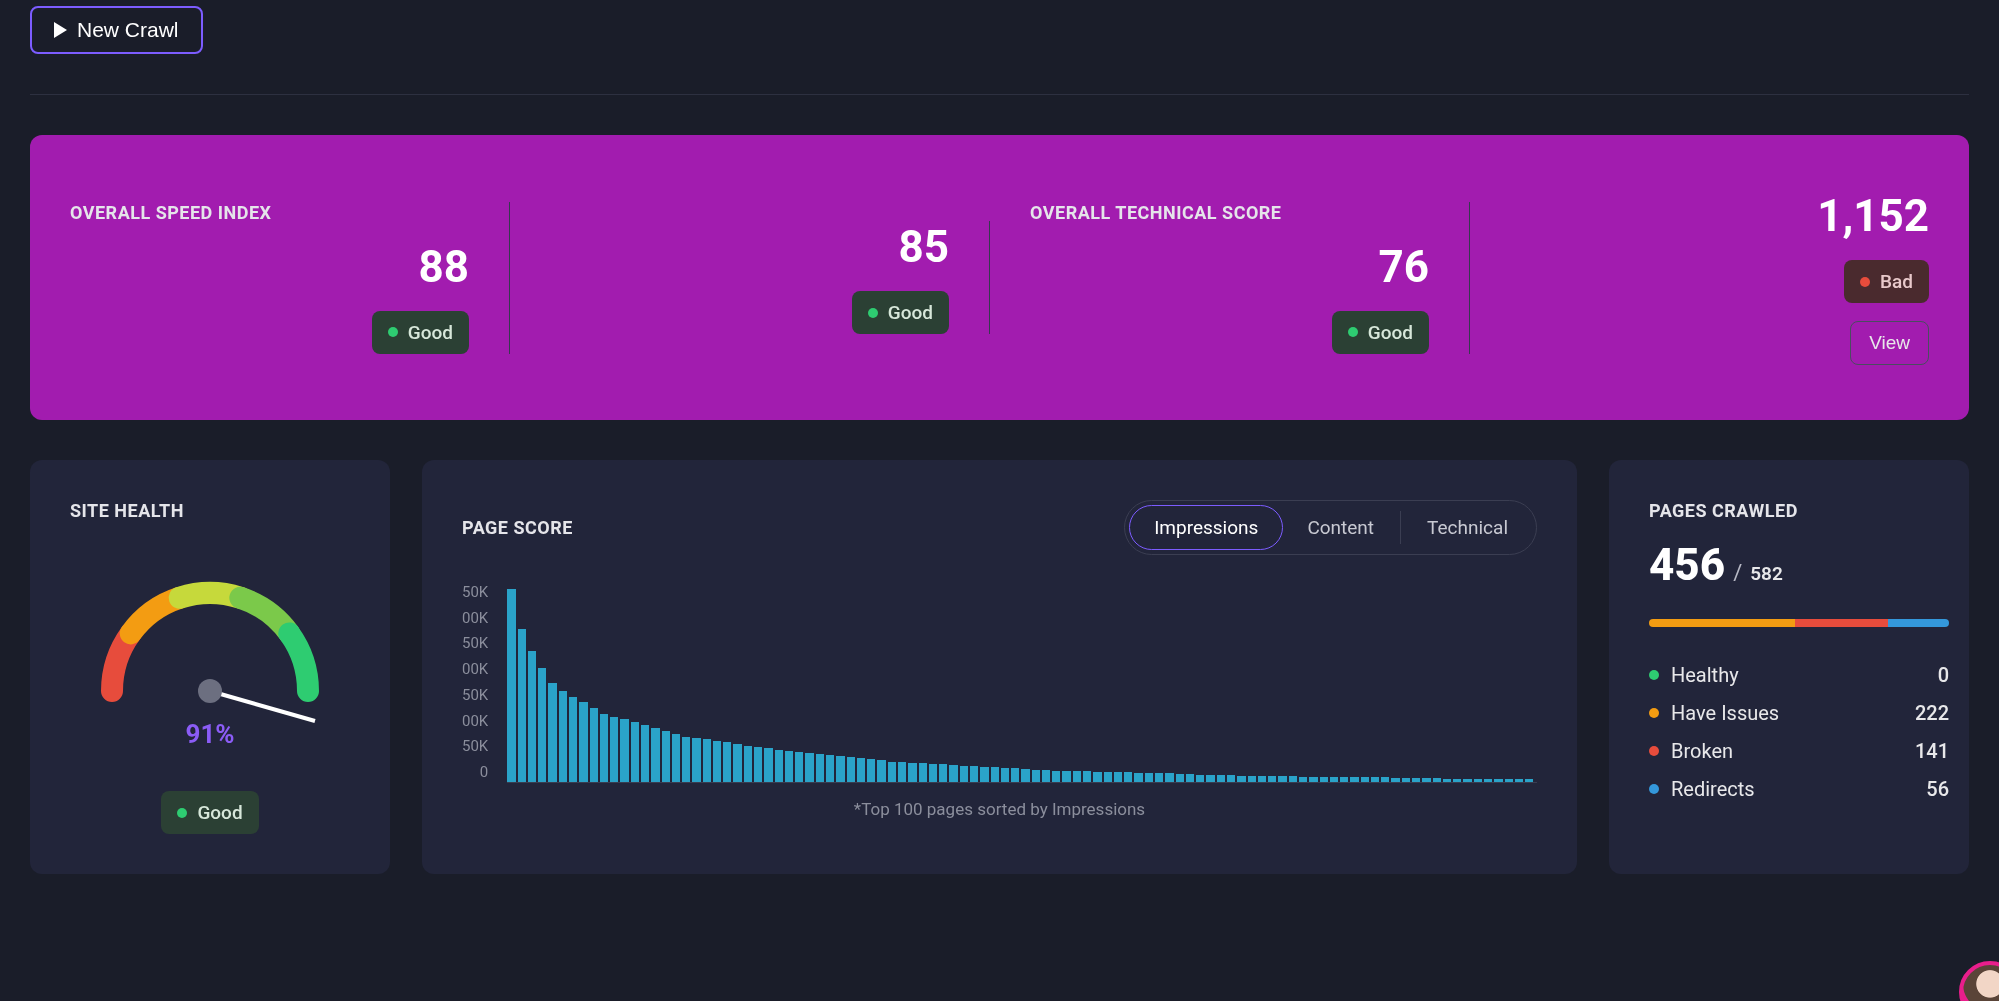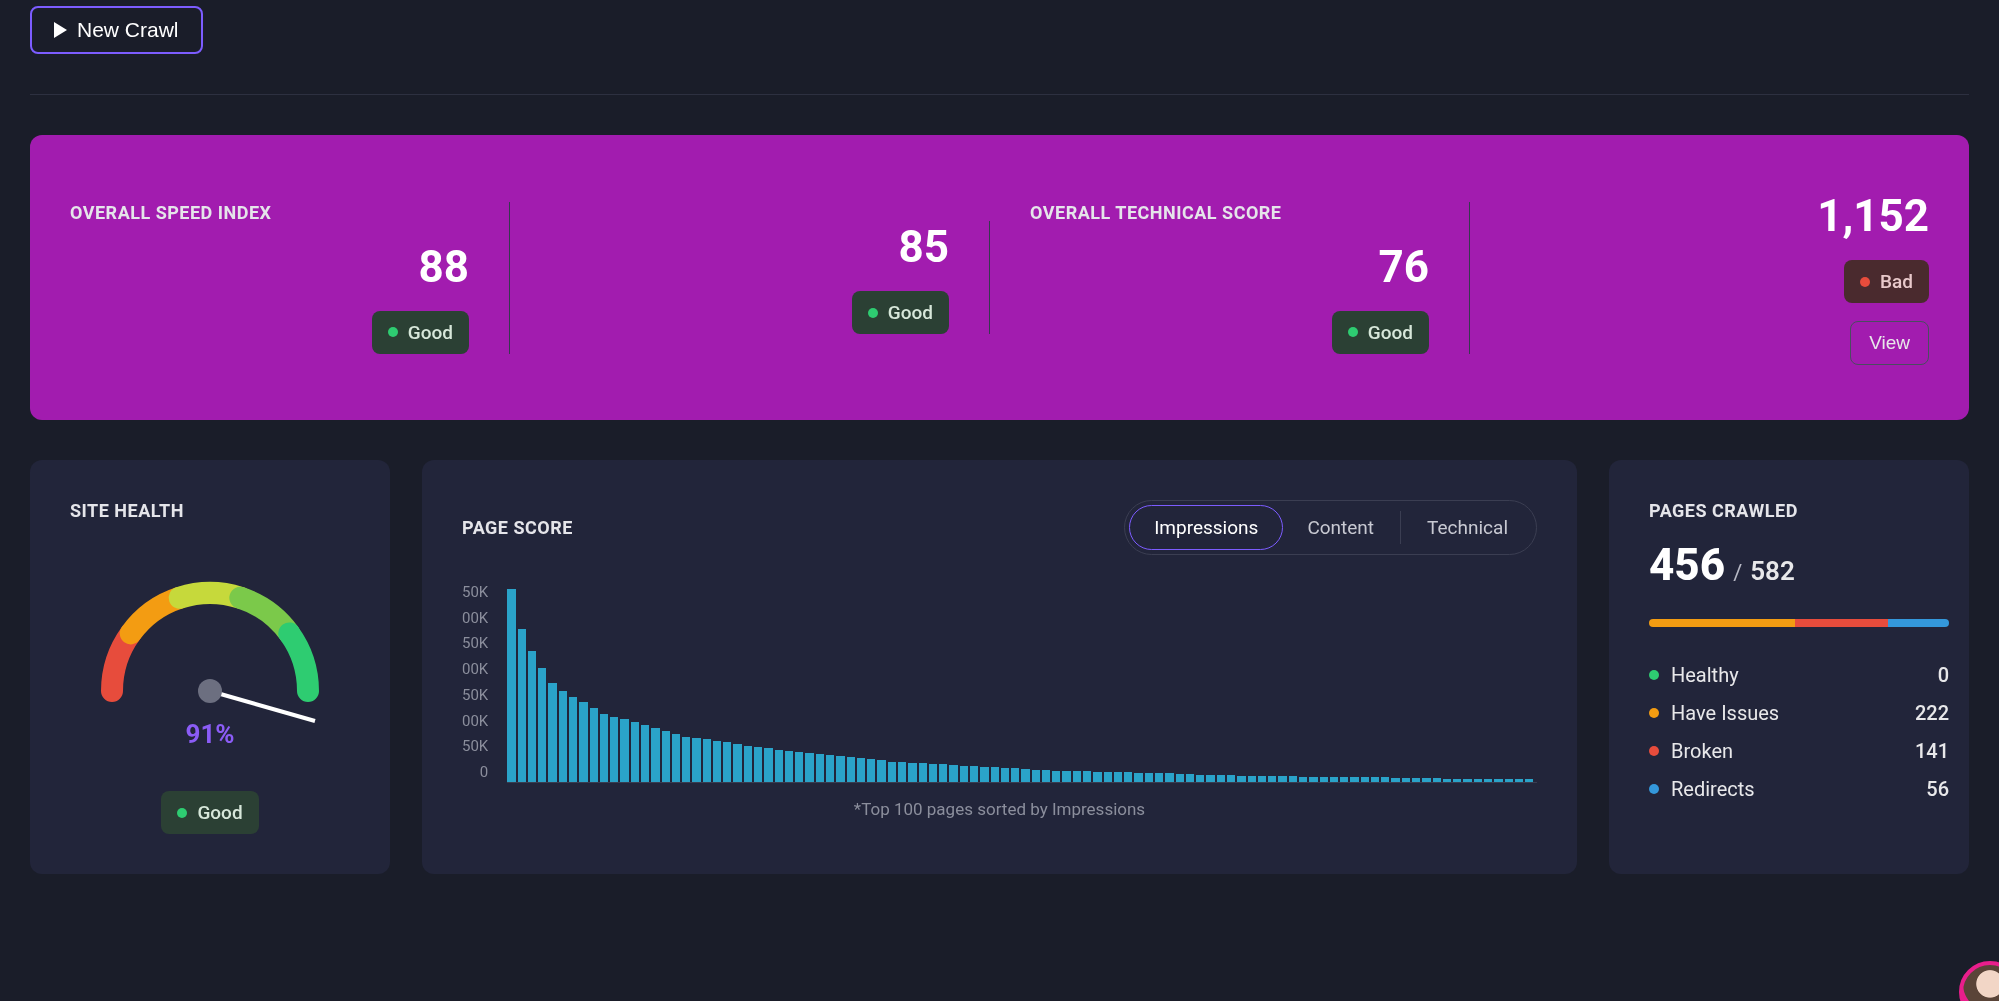--- a/index.html
+++ b/index.html
@@ -206,21 +206,21 @@
 
 .crawled-num {
   display: flex;
   align-items: baseline;
   gap: 8px;
   margin-top: 18px;
   margin-bottom: 28px;
 }
 .crawled-big { font-size: 44px; font-weight: 800; color: #fff; }
 .crawled-sep { font-size: 22px; color: #b7b9c5; }
-.crawled-total { font-size: 26px; font-weight: 600; color: #e8e8ea; }
+.crawled-total { font-size: 19px; font-weight: 600; color: #e8e8ea; }
 
 .hbar {
   display: flex;
   height: 8px;
   border-radius: 4px;
   overflow: hidden;
   margin-bottom: 36px;
   width: 100%;
 }
 .hseg-orange { background: #f39c12; }

